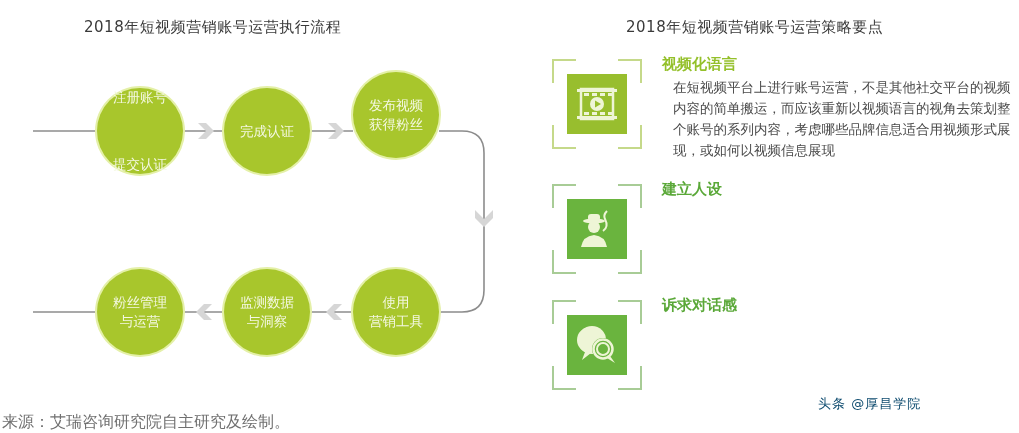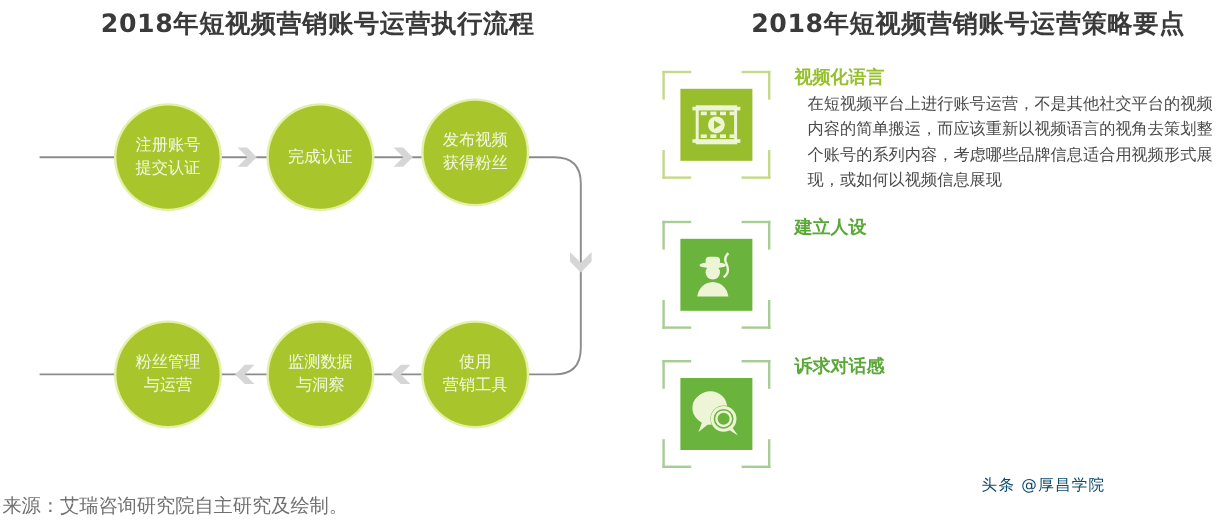--- a/index.html
+++ b/index.html
@@ -2,21 +2,21 @@
 <html><head>
   <meta charset="utf-8">
   <style>
     html, body { margin: 0; padding: 0; }
     body {
       width: 1019px; height: 433px; position: relative; overflow: hidden;
       background: #ffffff;
       font-family: "DejaVu Sans", "Liberation Sans", sans-serif;
     }
     .title {
-      position: absolute; top: 6px; font-size: 21px; font-weight: bold;
+      position: absolute; top: 18px; font-size: 15px; font-weight: normal;
       color: #3a3a3a; letter-spacing: 0.5px; white-space: nowrap;
     }
     #title-left { left: 84px; }
     #title-right { left: 590px; margin-left: 36px; }
 
     svg.flow { position: absolute; left: 0; top: 0; }
 
     .step {
       position: absolute; width: 86px; height: 86px; border-radius: 50%;
       background: #a8c62c; box-shadow: 0 0 0 2px #e4f0a8;
@@ -81,28 +81,28 @@
   </g>
   <g fill="#d6d6d6">
     <polygon points="198,123 206,123 214,131 206,139 198,139 206,131"></polygon>
     <polygon points="328,123 336,123 344,131 336,139 328,139 336,131"></polygon>
     <polygon points="475,210 475,218 484,227 493,218 493,210 484,219"></polygon>
     <polygon points="212,304 204,304 196,312 204,320 212,320 204,312"></polygon>
     <polygon points="342,304 334,304 326,312 334,320 342,320 334,312"></polygon>
   </g>
 </svg>
 
-<div class="step" style="left:97px; top:88px;">
+<div class="step" style="left:97px; top:88px;justify-content:space-between;">
   <span>注册账号</span>
   <span>提交认证</span>
 </div>
 <div class="step" style="left:224px; top:88px;">
   <span>完成认证</span>
 </div>
-<div class="step" style="left:353px; top:84px;">
+<div class="step" style="left:353px; top:72px;">
   <span>发布视频</span>
   <span>获得粉丝</span>
 </div>
 <div class="step" style="left:353px; top:269px;">
   <span>使用</span>
   <span>营销工具</span>
 </div>
 <div class="step" style="left:224px; top:269px;">
   <span>监测数据</span>
   <span>与洞察</span>

